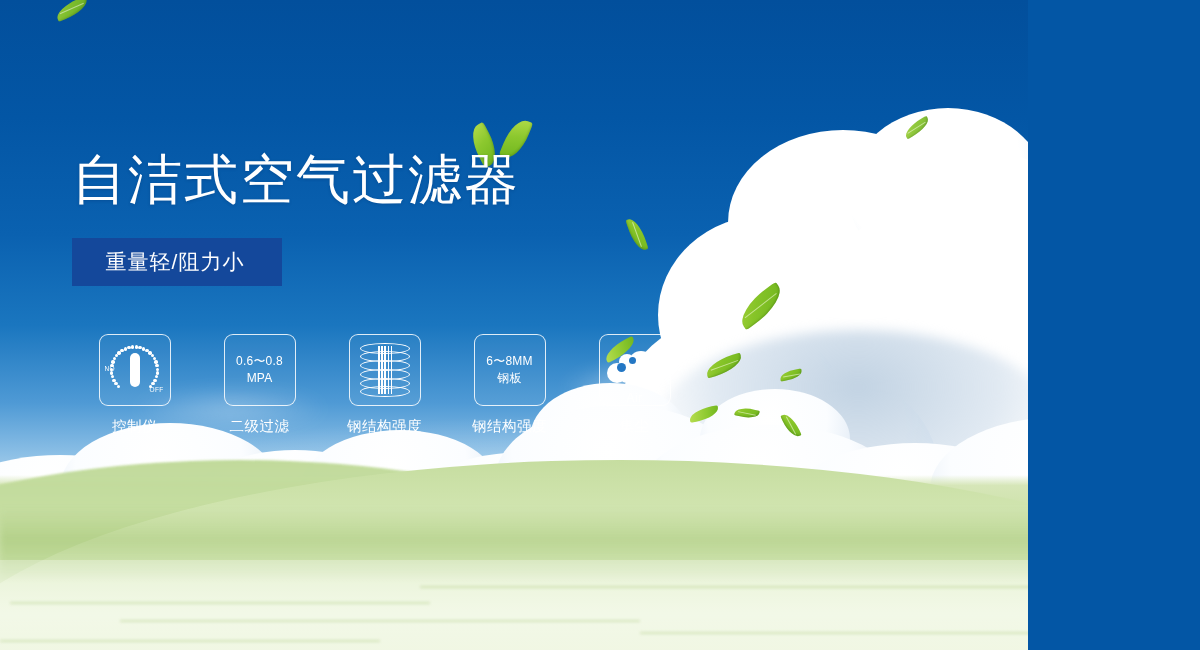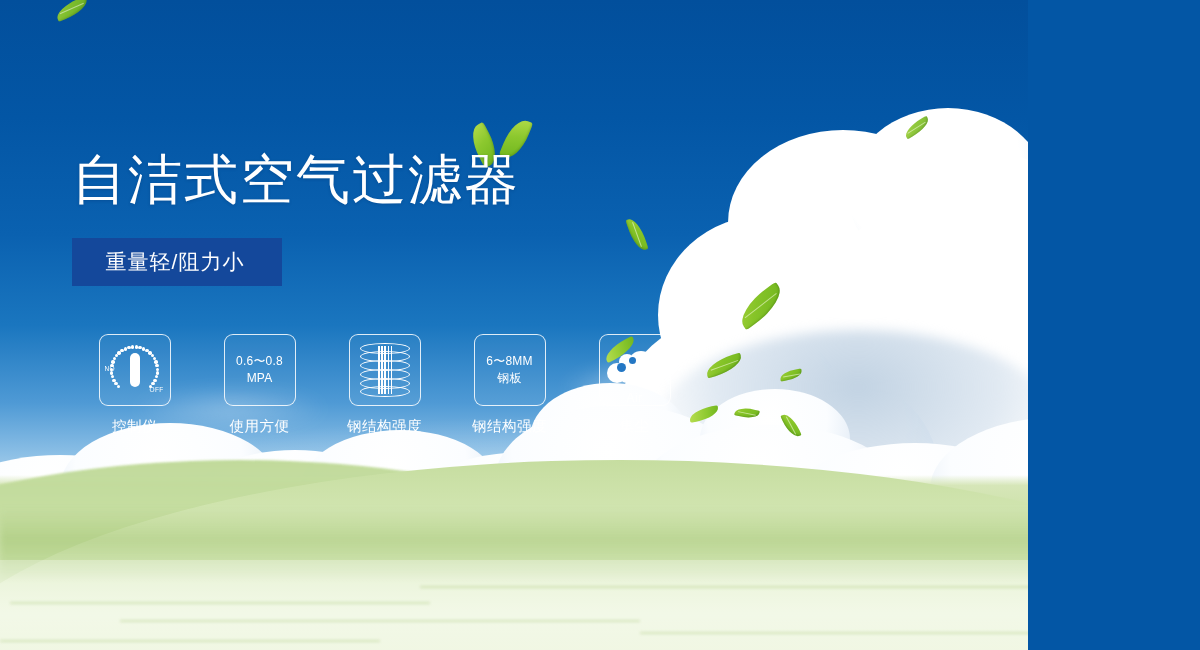--- a/index.html
+++ b/index.html
@@ -410,21 +410,21 @@
           </div>
       </div>
       <div class="feat-label">控制仪</div>
     </div>
 
     <div class="feature">
       <div class="feat-box">
         <div class="feat-text">0.6〜0.8</div>
         <div class="feat-text">MPA</div>
       </div>
-      <div class="feat-label">使用方便</div>
+      <div class="feat-label">二级过滤</div>
     </div>
 
     <div class="feature">
       <div class="feat-box">
         <div class="stack">
           <div class="core"></div>
           <div class="ring" style="top:0px;"></div>
           <div class="ring" style="top:8px;"></div>
           <div class="ring" style="top:17px;"></div>
           <div class="ring" style="top:26px;"></div>

